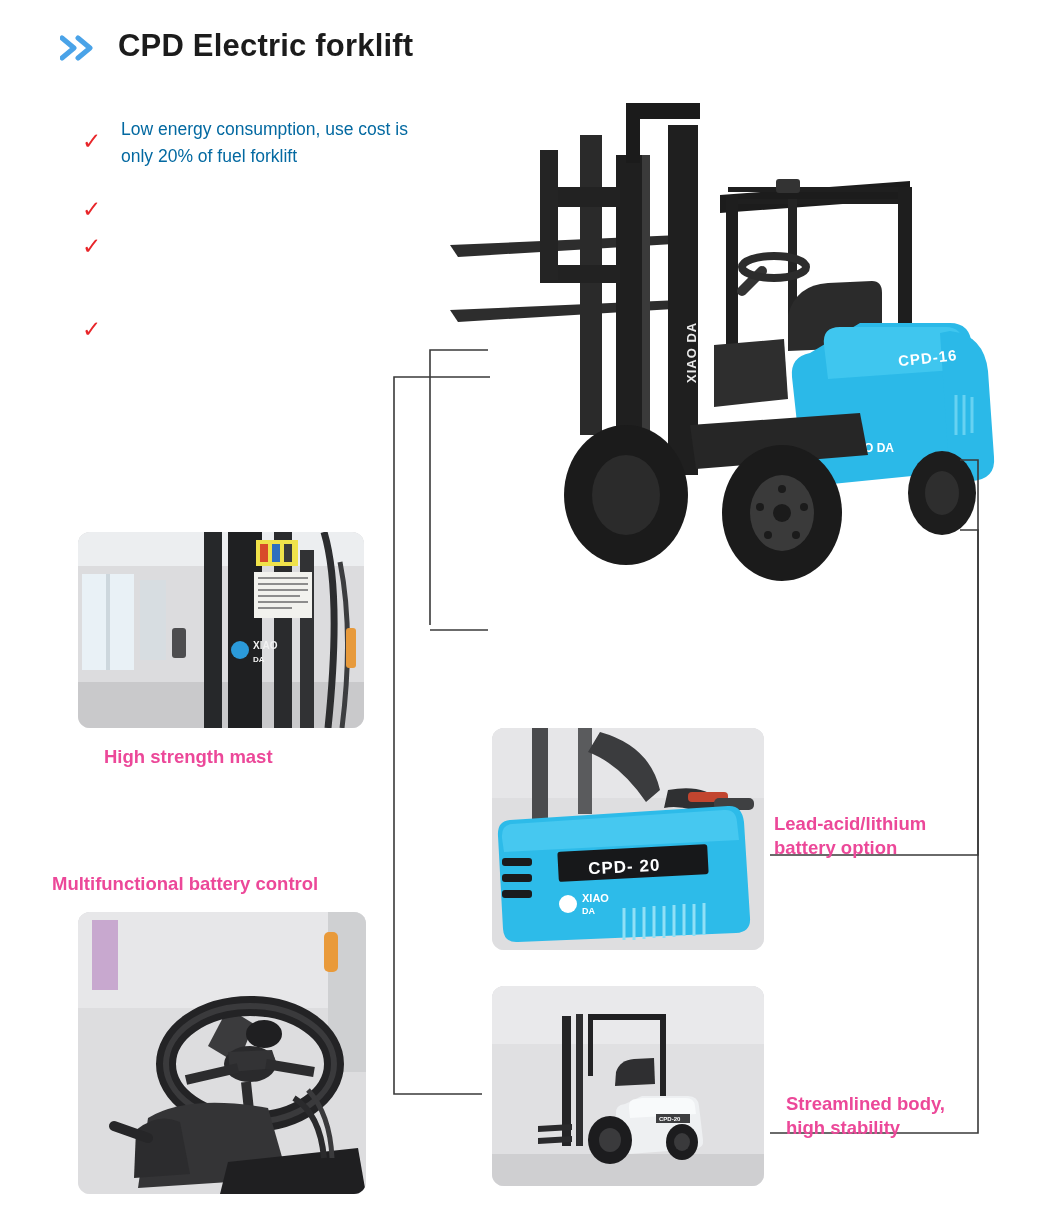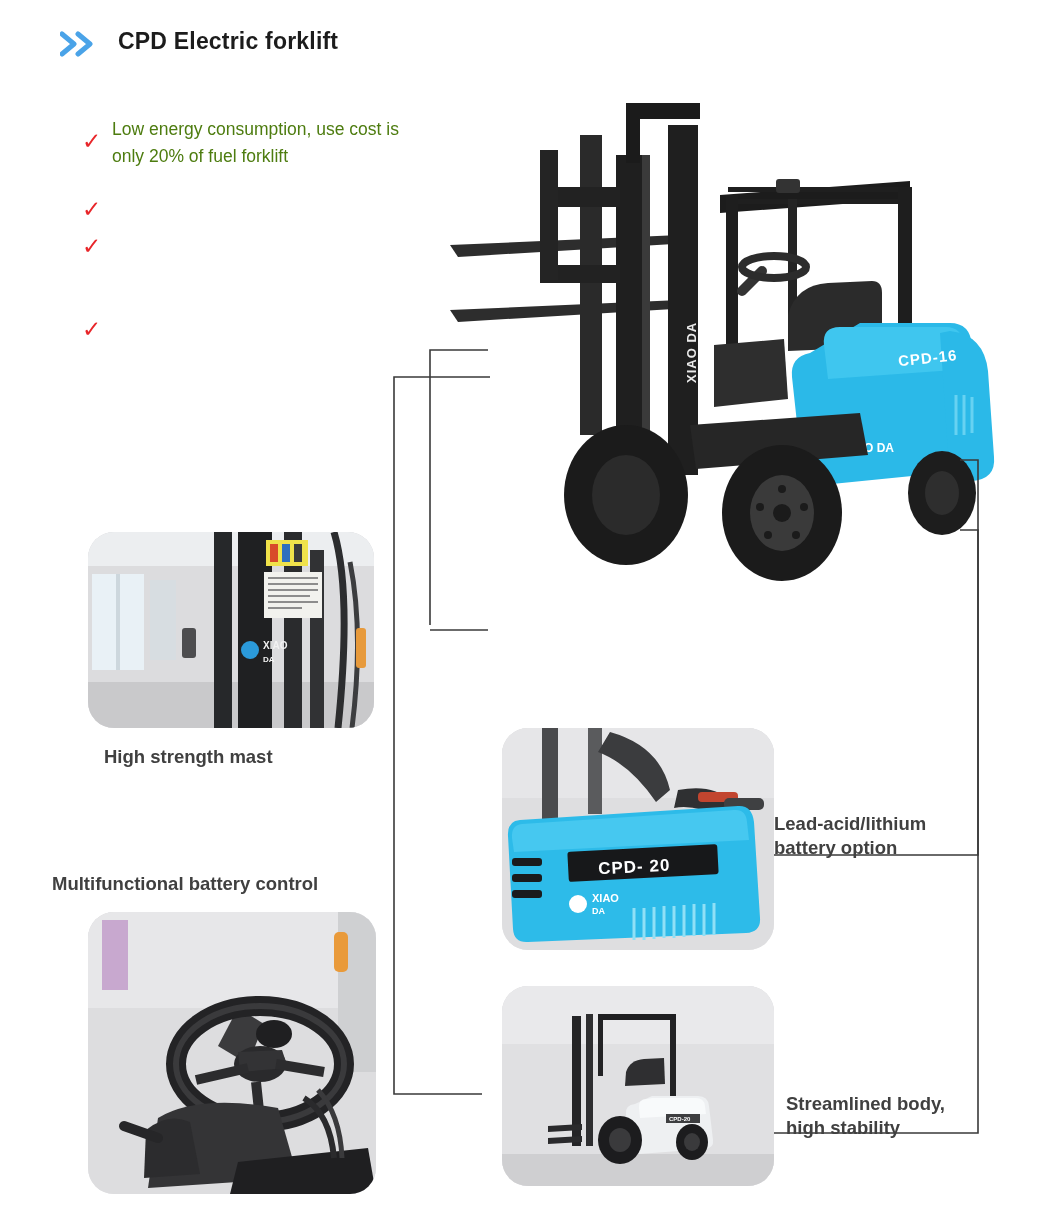--- a/index.html
+++ b/index.html
@@ -23,21 +23,21 @@
     gap: 14px;
   }
   #chevrons {
     display: flex;
     align-items: center;
     gap: 0px;
     transform: translateY(2px);
   }
   #chevrons svg { display: block; }
   #page-title {
-    font-size: 23px;
+    font-size: 31px;
     font-weight: 700;
     color: #1c1c1c;
     letter-spacing: 0.2px;
     white-space: nowrap;
   }
 
   
   #features {
     position: absolute;
     left: 88px;
@@ -57,39 +57,39 @@
     font-size: 23px;
     line-height: 1;
     font-weight: 400;
     transform: translate(-6px, 14px);
     font-family: "DejaVu Sans", sans-serif;
   }
   .feature.tall .check { transform: translate(-6px, 60px); }
   .feature-text {
     font-size: 17.5px;
     line-height: 27px;
-    color: #4d7c0f;
+    color: #0369a1;
     white-space: pre-line;
+    margin-left: 9px;
   }
 
   
   .photo {
     position: absolute;
     background: #e3e3e5;
-    border-radius: 26px;
+    border-radius: 12px;
     overflow: hidden;
-    margin-left: 10px;
   }
   .photo-inner { position: absolute; inset: 0; }
 
   .caption {
     position: absolute;
     font-size: 18.5px;
     font-weight: 700;
-    color: #404040;
+    color: #ec4899;
     line-height: 24px;
     white-space: pre-line;
   }
 
   
   .conn { position: absolute; }
   .conn svg { display: block; overflow: visible; }
 
   
   #hero { position: absolute; left: 390px; top: 95px; width: 640px; height: 590px; }

